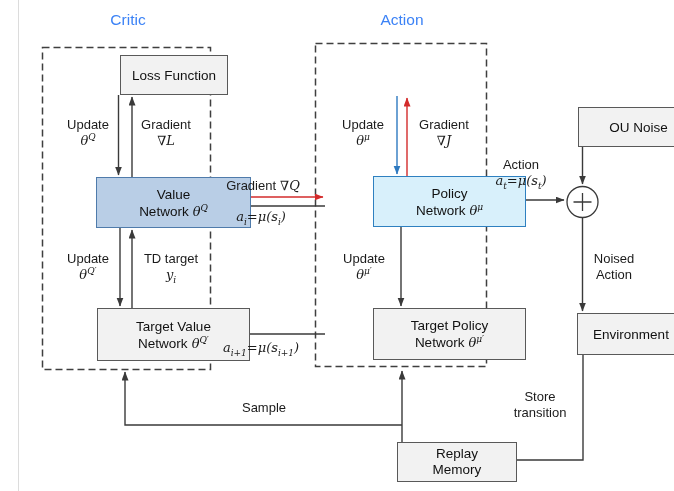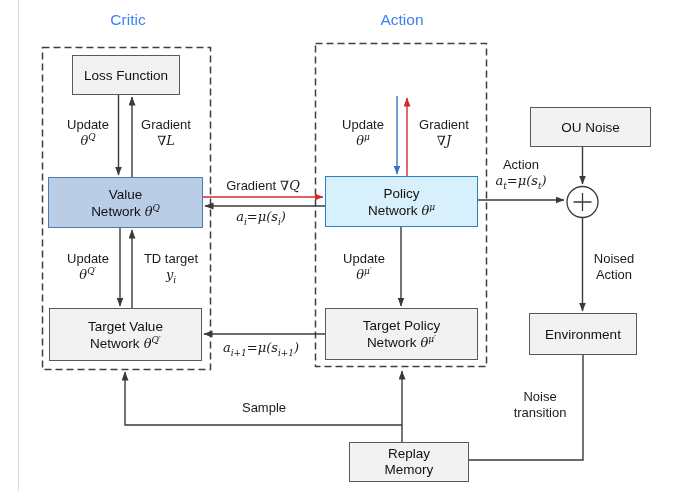--- a/index.html
+++ b/index.html
@@ -16,21 +16,21 @@
   .lb{stroke:var(--blue,#2e79c0);stroke-width:1.4;fill:none;marker-end:url(#mb);}
   .plain{stroke:var(--line,#3a3a3a);stroke-width:1.3;fill:none;}
   .circ{stroke:var(--line,#3a3a3a);stroke-width:1.3;fill:#ffffff;}
   .dash{fill:none;stroke:var(--dash,#3f3f3f);stroke-width:1.5;stroke-dasharray:7 4;}
   .fk{fill:var(--line,#3a3a3a);} .fr{fill:var(--red,#d32b2b);} .fb{fill:var(--blue,#2e79c0);}
 
   
   .box{
     position:absolute;z-index:2;box-sizing:border-box;
     display:flex;flex-direction:column;align-items:center;justify-content:center;
-    text-align:center;font-size:13.5px;line-height:17px;color:#111;
+    text-align:center;font-size:13.5px;line-height:17px;color:#111;margin-left:48px;
   }
   .box.gray{background:var(--box-fill,#f2f2f2);border:1.4px solid var(--box-border,#595959);}
   .box.value{background:var(--value-fill,#b9cee6);border:1.4px solid var(--value-border,#4f7bab);}
   .box.policy{background:var(--policy-fill,#d8f0fb);border:1.4px solid var(--policy-border,#2e80c0);}
   .bl{display:block;white-space:nowrap;}
 
   
   .title{position:absolute;z-index:2;transform:translateX(-50%);font-size:15.5px;color:#3b82f6;white-space:nowrap;}
 
   
@@ -185,21 +185,21 @@
     <span class="w">Action</span>
     <span class="m"><span>a</span><sub>t</sub><span>=μ(s</span><sub>t</sub><span>)</span></span>
   </div>
 
   <div class="lbl" style="left:614px;top:251px">
     <span class="w">Noised</span>
     <span class="w">Action</span>
   </div>
 
   <div class="lbl" style="left:540px;top:389px">
-    <span class="w">Noise</span>
+    <span class="w">Store</span>
     <span class="w">transition</span>
   </div>
 
   <div class="lbl" style="left:264px;top:400px">
     <span class="w">Sample</span>
   </div>
 
 </div>
 
 </body></html>

